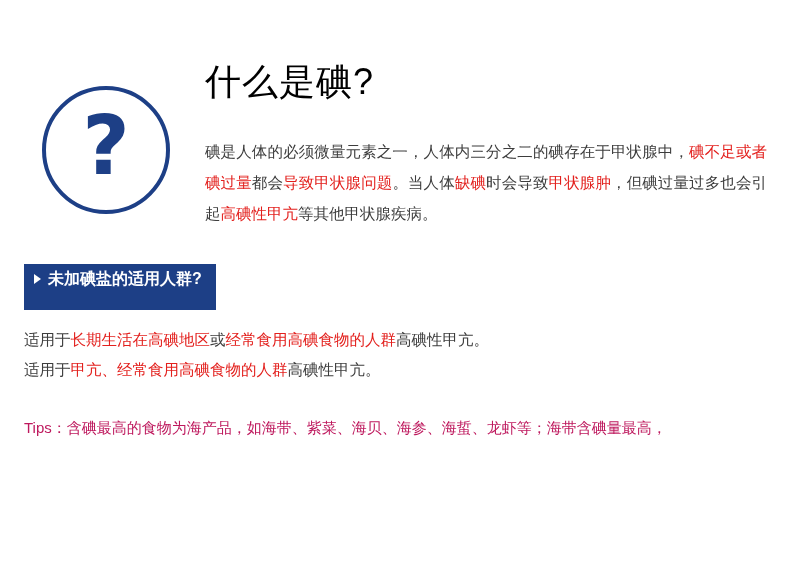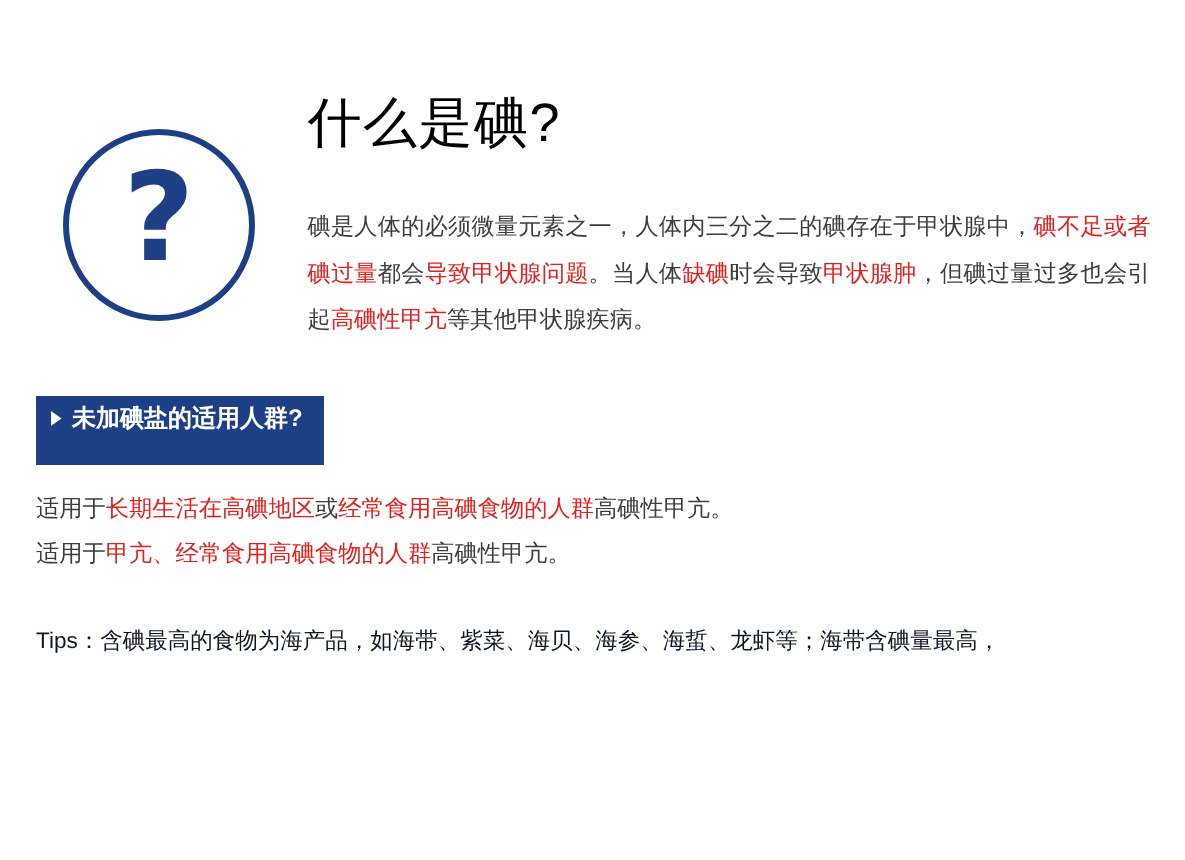--- a/index.html
+++ b/index.html
@@ -113,21 +113,21 @@
   .body-lines .red {
     color: #e3201d;
   }
   .tips {
     position: absolute;
     left: 24px;
     top: 412px;
     width: 750px;
     font-size: 15px;
     line-height: 32px;
-    color: #0f172a;
+    color: #be185d;
   }
 </style>
 </head>
 <body>
 
 <div class="page">
 
   <div class="top-block">
 
     <div class="q-circle">

